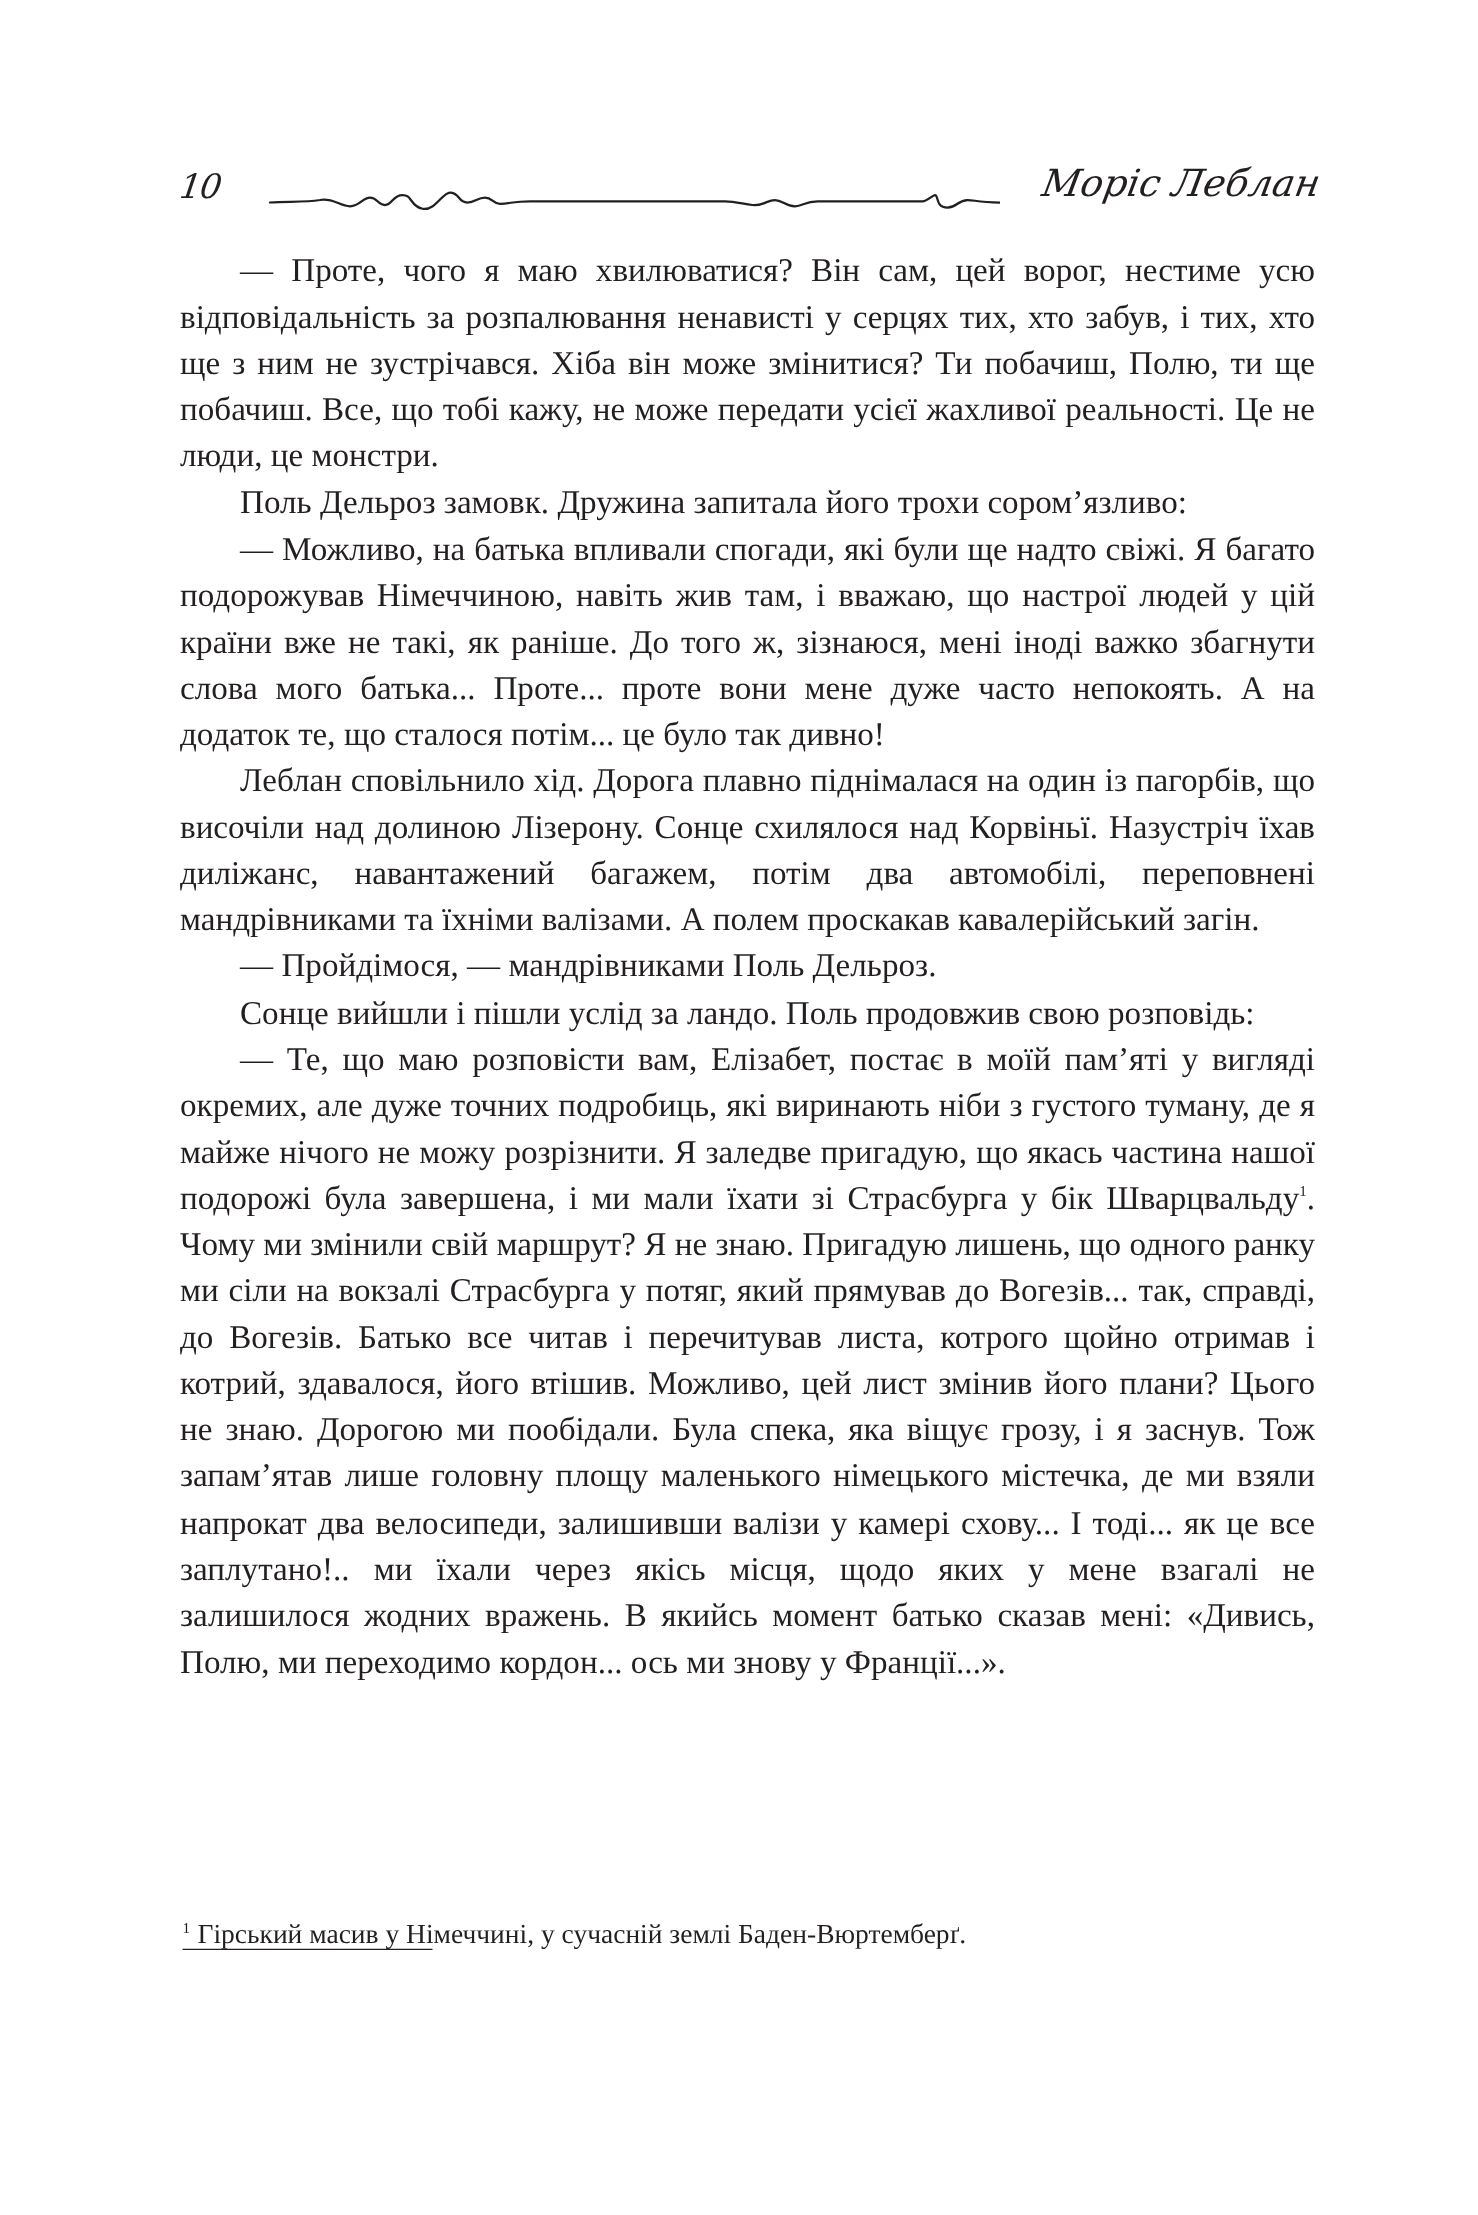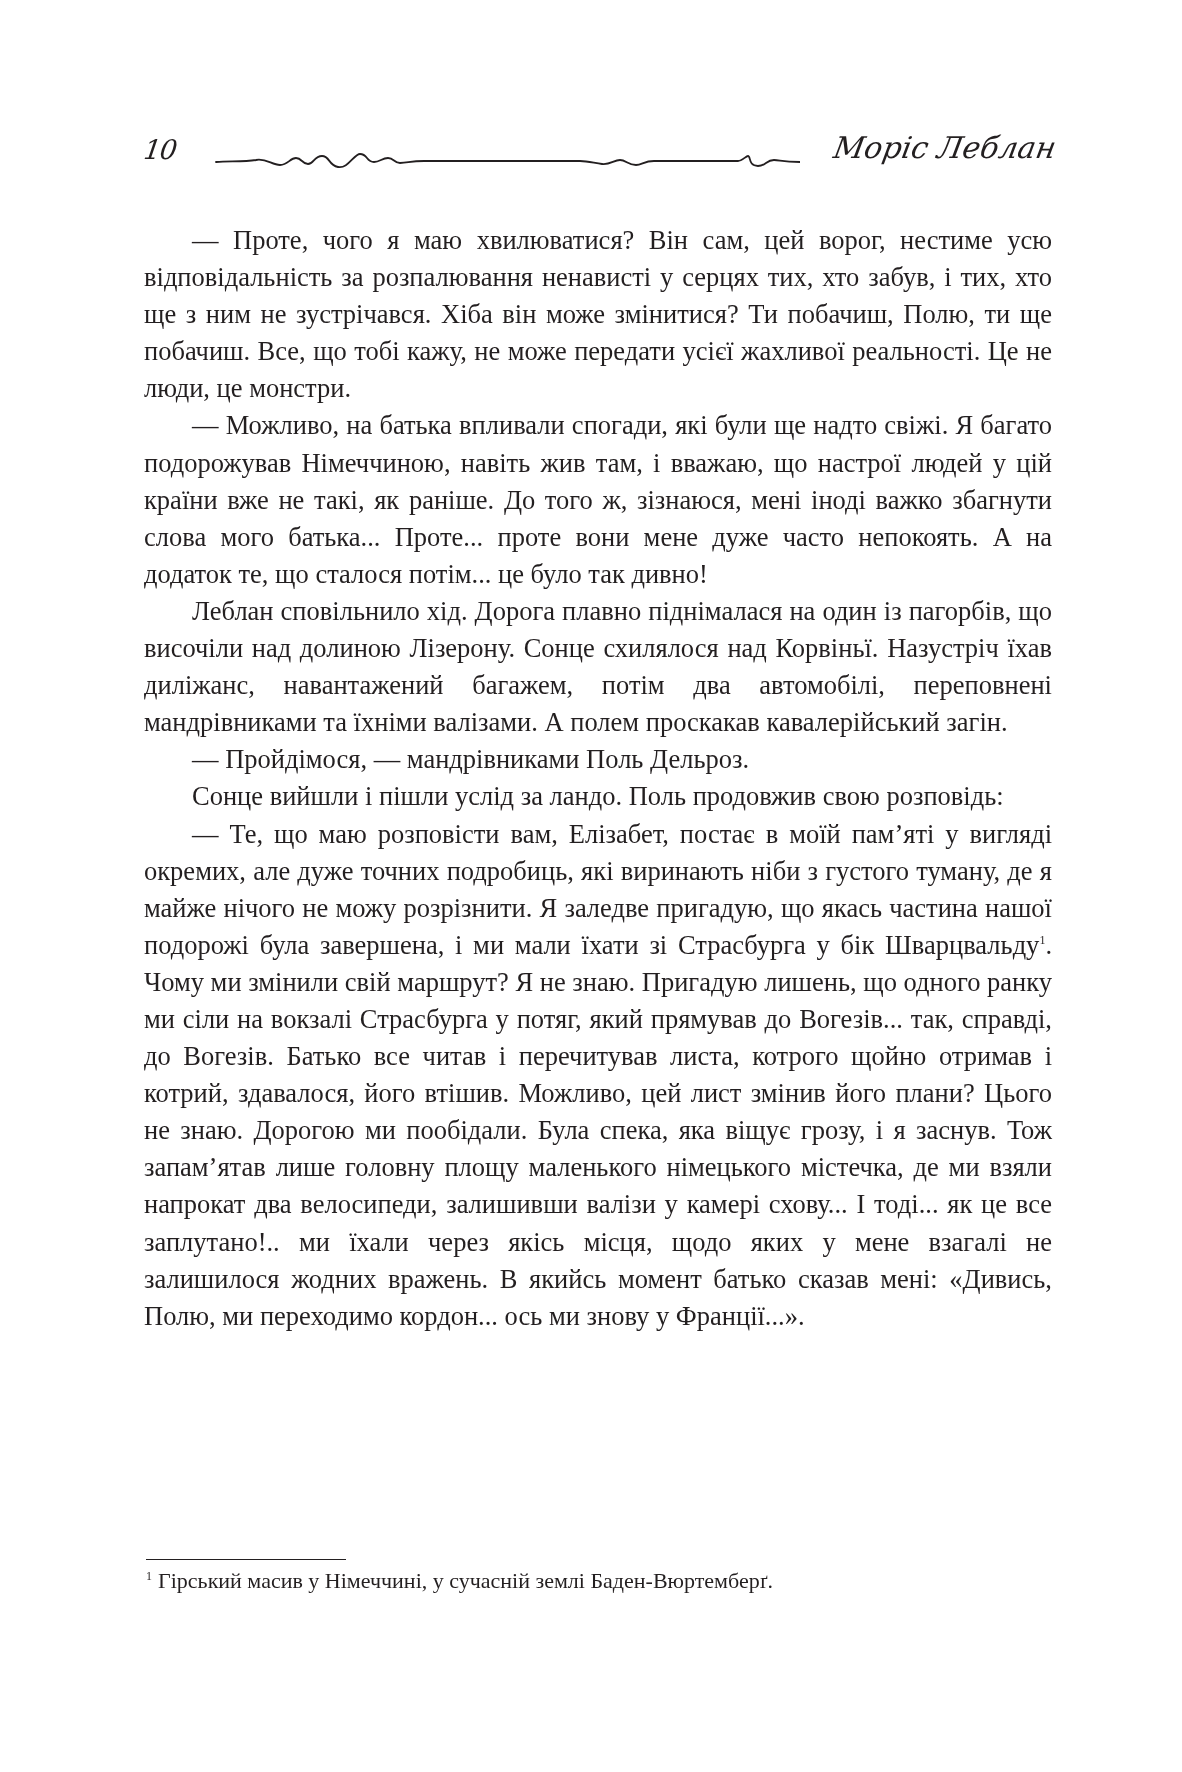--- a/index.html
+++ b/index.html
@@ -24,50 +24,50 @@
     position: absolute; right: 0; top: 2px;
     font-family: "DejaVu Serif", serif; font-style: italic;
     font-size: 30px; color: #231f20; letter-spacing: 0px;
     transform: skewX(-10deg);
     font-weight: normal;
   }
   .body-text {
     position: absolute; left: 144px; top: 198px; width: 908px;
     font-size: 26.5px; line-height: 37.1px;
     text-align: justify;
-    margin-top: 24px;
   }
   .body-text p {
     margin: 0; text-indent: 48px; text-align: justify;
     hyphens: manual;
   }
   .fn-ref { font-size: 12px; vertical-align: super; line-height: 0; }
   .footnote-rule {
     position: absolute; left: 146px; top: 1559px; width: 200px; height: 0;
     border-top: 1.5px solid #231f20;
   }
   .footnote {
-    position: absolute; left: 146px; top: 1566px; width: 900px;
+    position: absolute; left: 146px; top: 1532px; width: 900px;
     font-size: 22px; line-height: 30px; color: #231f20;
   }
   .footnote .fn-num { font-size: 12px; vertical-align: super; line-height: 0; margin-right: 6px; }
 </style>
 </head>
 <body>
 
 <div class="header">
   <span class="page-number">10</span>
   <svg class="ornament" viewBox="0 0 590 40" preserveAspectRatio="none">
     <path d="M6,28 C20,27 34,28 46,26 C56,24 62,31 70,31 C78,31 80,24 86,24 C92,24 92,30 98,30 C104,30 104,22 112,22 C120,22 118,31 128,33 C138,35 144,20 150,20 C158,20 156,28 164,28 C170,28 172,24 178,24 C184,24 184,29 190,29 C198,29 200,27 214,27 L370,27 C378,27 384,29 392,30 C400,31 404,26 410,26 C416,26 418,31 426,31 C432,31 434,27 444,27 L528,27 C532,27 536,22 538,22 C541,22 538,32 548,32 C556,32 556,26 564,26 C570,26 572,28 590,28" fill="none" stroke="#231f20" stroke-width="1.8" stroke-linecap="round"></path>
   </svg>
   <span class="running-author">Моріс Леблан</span>
 </div>
 
 <div class="body-text">
   <p>— Проте, чого я маю хвилюватися? Він сам, цей ворог, нестиме усю відповідальність за розпалювання ненависті у серцях тих, хто забув, і тих, хто ще з ним не зустрічався. Хіба він може змінитися? Ти побачиш, Полю, ти ще побачиш. Все, що тобі кажу, не може передати усієї жахливої реальності. Це не люди, це монстри.</p>
+  <p>Поль Дельроз замовк. Дружина запитала його трохи сором’язливо:</p>
   <p>— Можливо, на батька впливали спогади, які були ще надто свіжі. Я багато подорожував Німеччиною, навіть жив там, і вважаю, що на­строї людей у цій країни вже не такі, як раніше. До того ж, зізнаюся, мені іноді важко збагнути слова мого батька... Проте... проте вони мене дуже часто непокоять. А на додаток те, що сталося потім... це було так дивно!</p>
   <p>Леблан сповільнило хід. Дорога плавно піднімалася на один із пагор­бів, що височіли над долиною Лізерону. Сонце схилялося над Корвіньї. Назустріч їхав диліжанс, навантажений багажем, потім два автомобілі, переповнені мандрівниками та їхніми валізами. А полем проскакав кавалерійський загін.</p>
   <p>— Пройдімося, — мандрівниками Поль Дельроз.</p>
   <p>Сонце вийшли і пішли услід за ландо. Поль продовжив свою розповідь:</p>
   <p><span>— Те, що маю розповісти вам, Елізабет, постає в моїй пам’яті у ви­гляді окремих, але дуже точних подробиць, які виринають ніби з густого туману, де я майже нічого не можу розрізнити. Я заледве пригадую, що якась частина нашої подорожі була завершена, і ми мали їхати зі Страс­бурга у бік Шварцвальду</span><a class="fn-ref">1</a><span>. Чому ми змінили свій маршрут? Я не знаю. Пригадую лишень, що одного ранку ми сіли на вокзалі Страсбурга у по­тяг, який прямував до Вогезів... так, справді, до Вогезів. Батько все читав і перечитував листа, котрого щойно отримав і котрий, здавалося, його втішив. Можливо, цей лист змінив його плани? Цього не знаю. Дорогою ми пообідали. Була спека, яка віщує грозу, і я заснув. Тож запам’ятав лише головну площу маленького німецького містечка, де ми взяли на­прокат два велосипеди, залишивши валізи у камері схову... І тоді... як це все заплутано!.. ми їхали через якісь місця, щодо яких у мене взагалі не залишилося жодних вражень. В якийсь момент батько сказав мені: «Дивись, Полю, ми переходимо кордон... ось ми знову у Франції...».</span></p>
 </div>
 
 <div class="footnote-rule"></div>
 <div class="footnote">
   <span class="fn-num">1</span><span>Гірський масив у Німеччині, у сучасній землі Баден-Вюртемберґ.</span>

